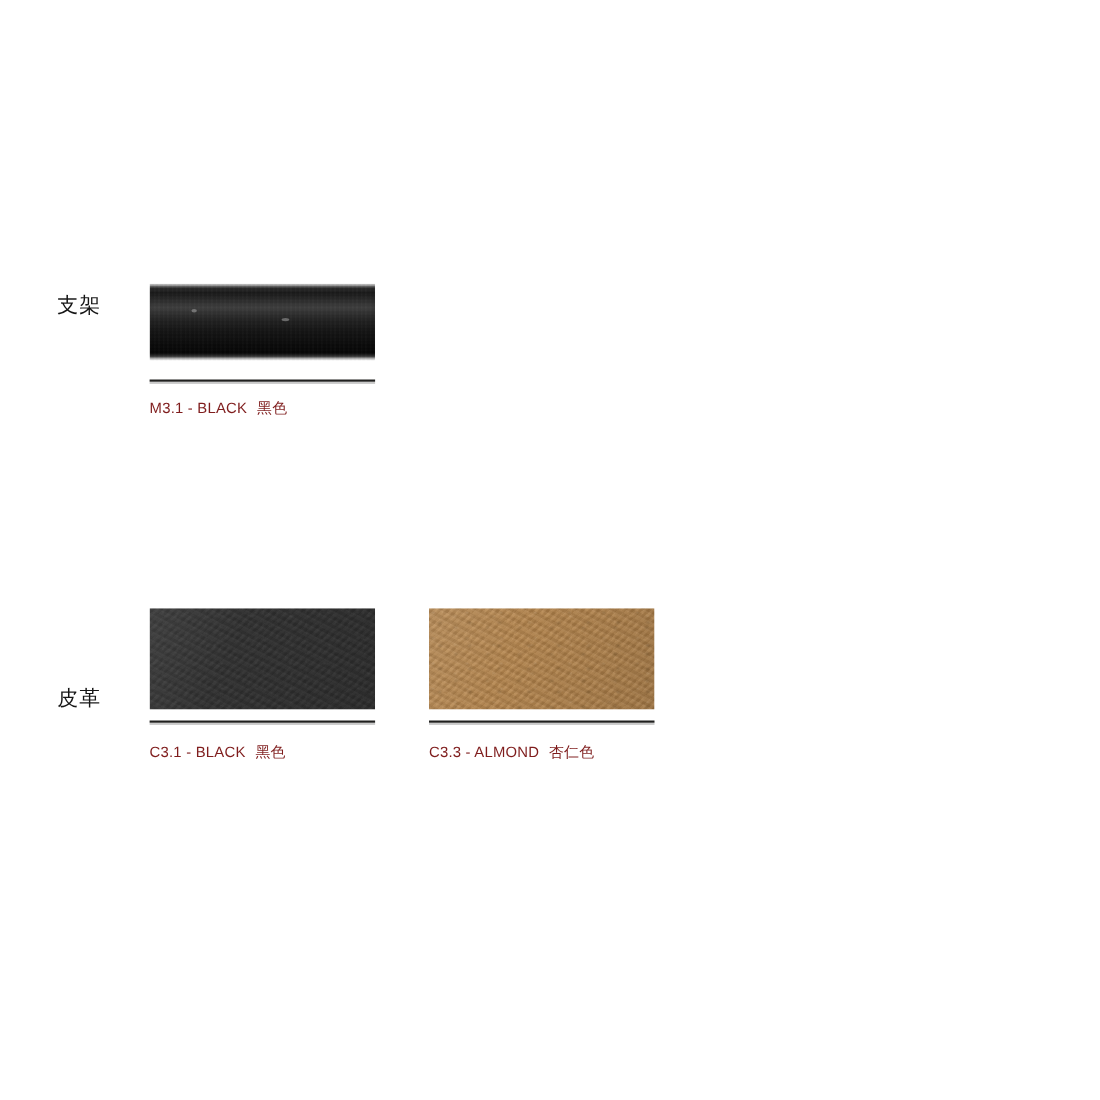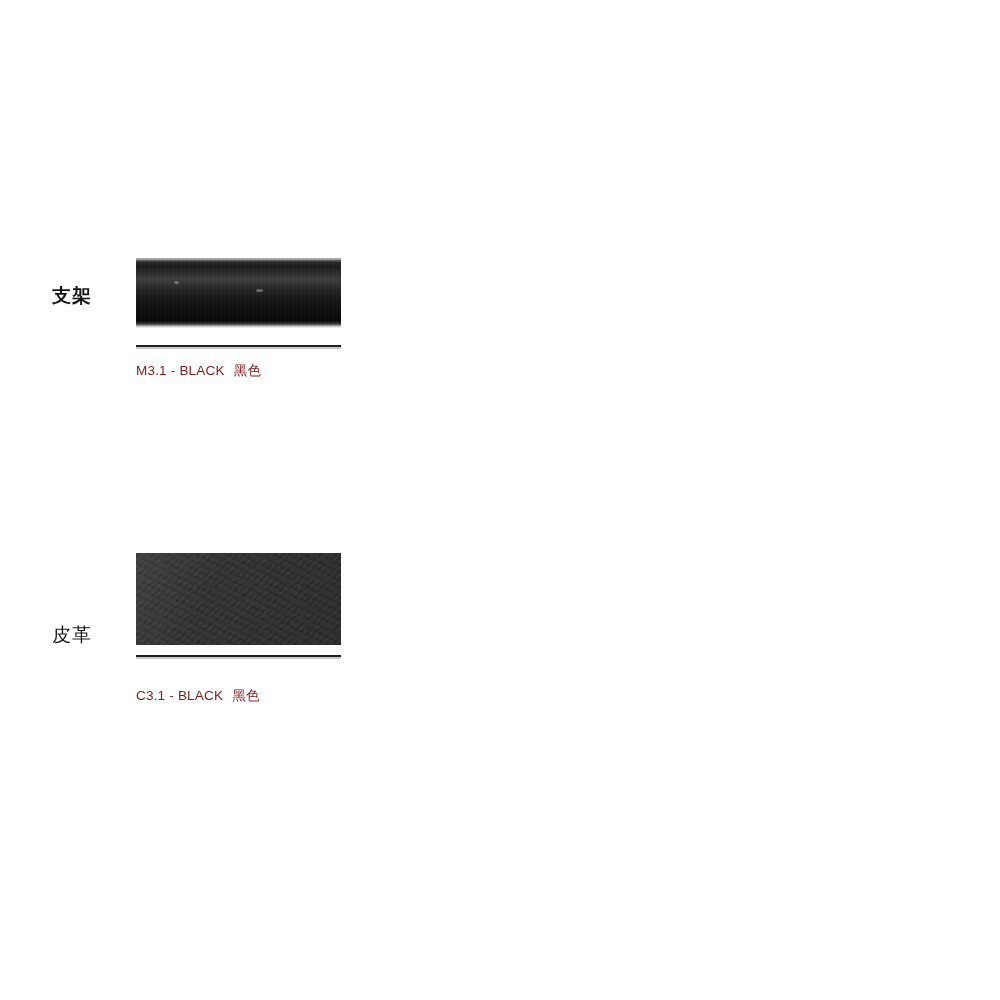--- a/index.html
+++ b/index.html
@@ -33,21 +33,21 @@
 
   .row-label {
     position: absolute;
     left: 52px;
     width: 74px;
     font-size: 19px;
     letter-spacing: 1px;
     color: #151515;
     white-space: nowrap;
   }
-  #row-frame .row-label   { top: 25px; font-weight: bold; }
+  #row-frame .row-label   { top: 7px; }
   #row-leather .row-label { top: 39px; margin-top: 30px; }
 
   .swatch-track {
     position: absolute;
     left: 136px;
     top: 0;
     display: flex;
     gap: 49px;
   }
 
@@ -151,21 +151,21 @@
   }
 
   
   #row-leather .swatch-art {
     height: 92px;
   }
   #row-leather .swatch-rule {
     margin-top: 10px;
   }
   #row-leather .swatch-caption {
-    margin-top: 32px;
+    margin-top: 20px;
   }
 
   .leather {
     position: absolute;
     inset: 0;
   }
   
   .leather-grain {
     position: absolute;
     inset: 0;
@@ -245,17 +245,28 @@
           <div class="leather-grain" style="opacity:0.55;"></div>
           <div class="leather-shade"></div>
         </div>
         <div class="swatch-rule"></div>
         <div class="swatch-caption">
           <span>C3.1 - BLACK</span><span class="cn">黑色</span>
         </div>
       </div>
 
 
+      <div class="swatch-cell">
+        <div class="swatch-art">
+          <div class="leather" style="background:#b5854c;"></div>
+          <div class="leather-grain"></div>
+          <div class="leather-shade"></div>
+        </div>
+        <div class="swatch-rule"></div>
+        <div class="swatch-caption">
+          <span>C3.3 - ALMOND</span><span class="cn">杏仁色</span>
+        </div>
+      </div>
 
     </div>
   </div>
 
 </div>
 
 </body></html>

